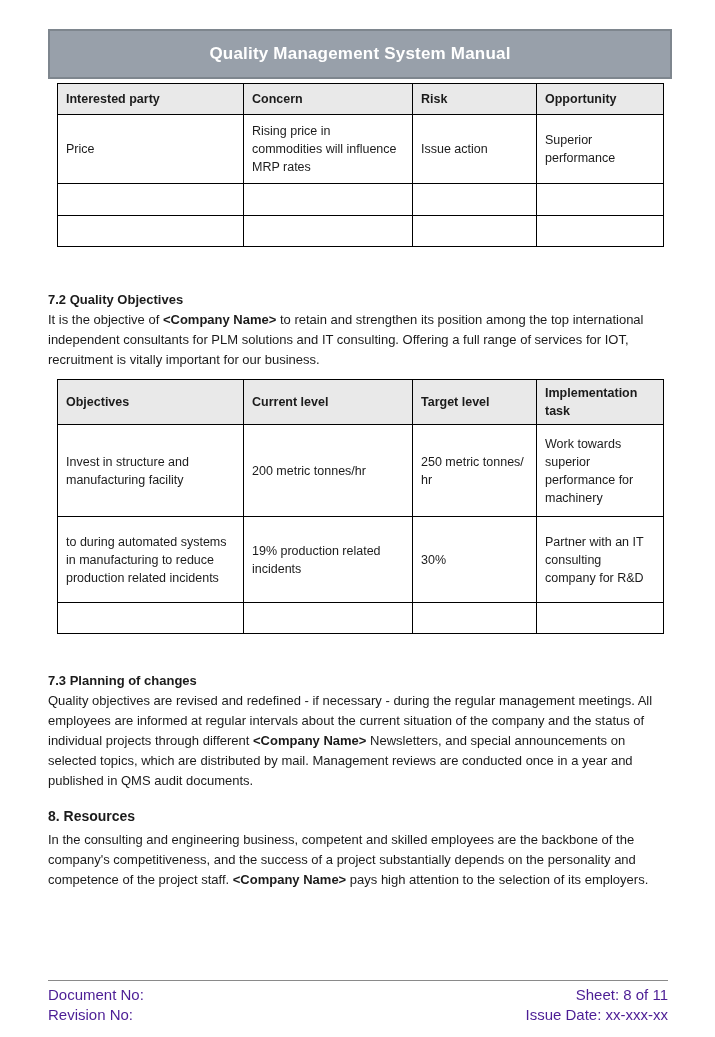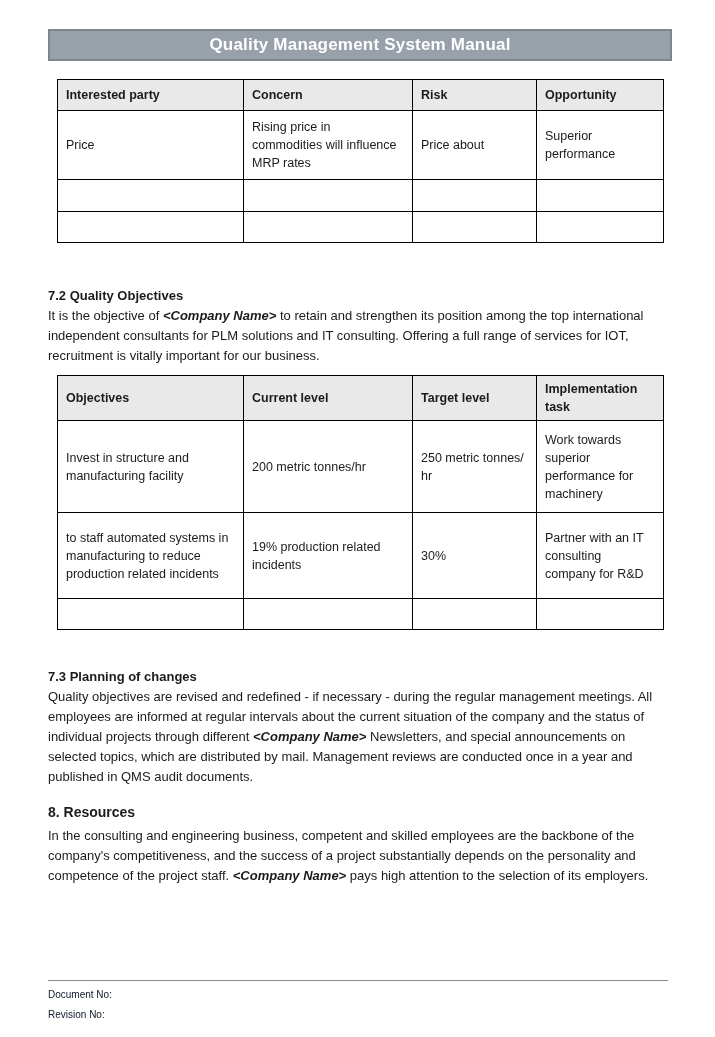--- a/index.html
+++ b/index.html
@@ -9,21 +9,21 @@
     position: relative;
     font-family: "Liberation Sans", "DejaVu Sans", sans-serif;
     color: #1b1b1b;
     overflow: hidden;
   }
   .page { position: relative; width: 715px; height: 1037px; }
 
   
   .title-bar {
     margin: 29px 43px 0 48px;
-    width: 624px; height: 32px;
+    width: 624px; height: 50px;
     background: #98a0aa;
     border: 2px solid #7e868e;
     display: flex; align-items: center; justify-content: center;
   }
   .title-bar h1 {
     color: #ffffff; font-size: 17px; font-weight: bold;
     letter-spacing: 0.2px;
   }
 
   
@@ -40,49 +40,49 @@
     padding: 4px 8px;
     vertical-align: middle;
     font-weight: normal;
     text-align: left;
     overflow: hidden;
   }
   table.doc-table th { font-weight: bold; background: #e9e9e9; }
   .col1 { width: 186px; } .col2 { width: 169px; } .col3 { width: 124px; } .col4 { width: 127px; }
   .ta-c { text-align: center; }
   .va-t { vertical-align: top; }
-  #table1 { margin-top: 18px; }
+  #table1 { margin-top: 4px; }
   #table1 .hrow   { height: 31px; }
   #table1 .row-0  { height: 69px; }
   #table1 .row-1  { height: 32px; }
   #table1 .row-2  { height: 31px; }
   #table2 { margin-top: 9px; }
   #table2 .hrow   { height: 45px; }
   #table2 .row-0  { height: 92px; }
   #table2 .row-1  { height: 86px; }
   #table2 .row-2  { height: 31px; }
 
   
   .section { margin: 0 44px 0 48px; }
   .sec-heading { font-size: 13px; font-weight: bold; line-height: 20px; }
   .sec-body { font-size: 13px; line-height: 20px; }
-  .sec-body .company { font-weight: bold; font-style: italic; }
+  .sec-body .company { font-weight: bold; }
   #sec-72 { margin-top: 43px; }
   #sec-73 { margin-top: 37px; }
   #sec-8  { margin-top: 13px; }
   .big-heading { font-size: 14px; font-weight: bold; line-height: 24px; margin-bottom: 2px; }
 
   
   .footer {
     position: absolute;
     left: 48px; right: 47px; top: 951px;
     border-top: 1.5px solid #8a8a8a;
     padding-top: 4px;
     display: flex; justify-content: space-between;
-    color: #0f172a; font-size: 10px; line-height: 20px;
+    color: #4c1d95; font-size: 15px; line-height: 20px;
   }
   .footer .right { text-align: right; }
 </style>
 </head>
 <body>
 
 <div class="page">
 
   <div class="title-bar">
     <h1>Quality Management System Manual</h1>
@@ -98,21 +98,21 @@
     <tbody>
         <tr class="hrow">
       <th>Interested party</th>
       <th>Concern</th>
       <th class="ta-c">Risk</th>
       <th class="ta-c">Opportunity</th>
     </tr>
     <tr class="row-0">
       <td>Price</td>
       <td>Rising price in commodities will influence MRP rates</td>
-      <td class="ta-c va-t">Price about</td>
+      <td class="ta-c va-t">Issue action</td>
       <td class="ta-c">Superior performance</td>
     </tr>
     <tr class="row-1">
       <td></td>
       <td></td>
       <td></td>
       <td></td>
     </tr>
     <tr class="row-2">
       <td></td>
@@ -142,21 +142,21 @@
       <th class="ta-c va-t">Target level</th>
       <th class="ta-c va-t">Implementation task</th>
     </tr>
     <tr class="row-0">
       <td>Invest in structure and manufacturing facility</td>
       <td>200 metric tonnes/hr</td>
       <td class="ta-c va-t">250 metric tonnes/ hr</td>
       <td class="ta-c">Work towards superior performance for machinery</td>
     </tr>
     <tr class="row-1">
-      <td>to staff automated systems in manufacturing to reduce production related incidents</td>
+      <td>to during automated systems in manufacturing to reduce production related incidents</td>
       <td>19% production related incidents</td>
       <td class="ta-c">30%</td>
       <td class="ta-c">Partner with an IT consulting company for R&amp;D</td>
     </tr>
     <tr class="row-2">
       <td></td>
       <td></td>
       <td></td>
       <td></td>
     </tr>
@@ -171,15 +171,19 @@
   <div class="section" id="sec-8">
     <div class="big-heading">8. Resources</div>
     <div class="sec-body"><span>In the consulting and engineering business, competent and skilled employees are the backbone of the company's competitiveness, and the success of a project substantially depends on the personality and competence of the project staff. </span><span class="company">&lt;Company Name&gt;</span><span> pays high attention to the selection of its employers.</span></div>
   </div>
 
   <div class="footer">
     <div class="left">
       <div>Document No:</div>
       <div>Revision No:</div>
     </div>
+    <div class="right">
+      <div>Sheet: 8 of 11</div>
+      <div>Issue Date: xx-xxx-xx</div>
+    </div>
   </div>
 
 </div>
 
 </body></html>

